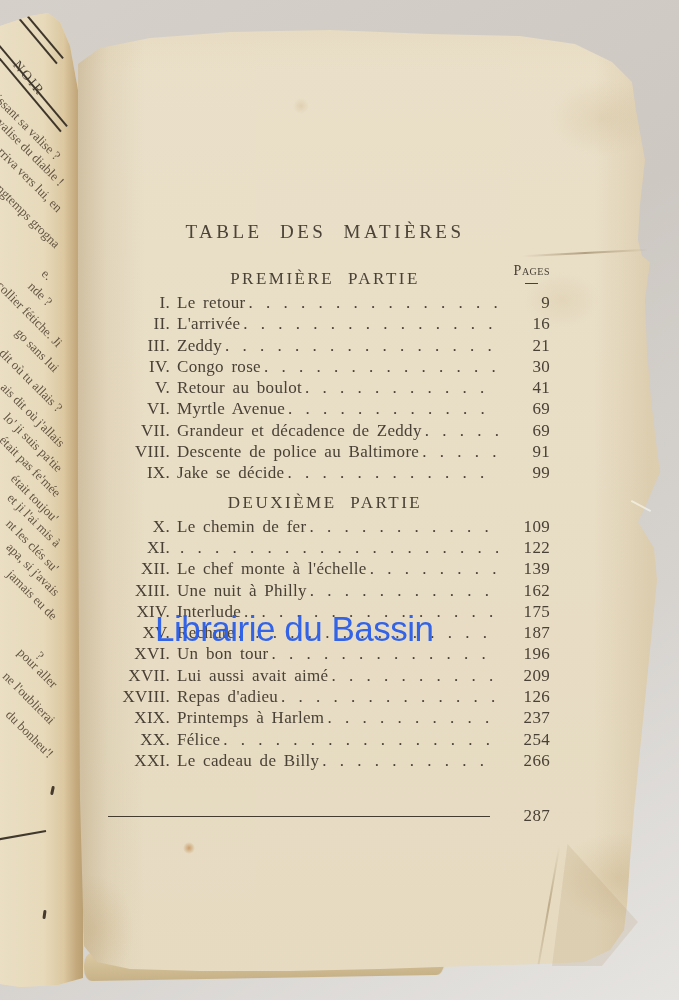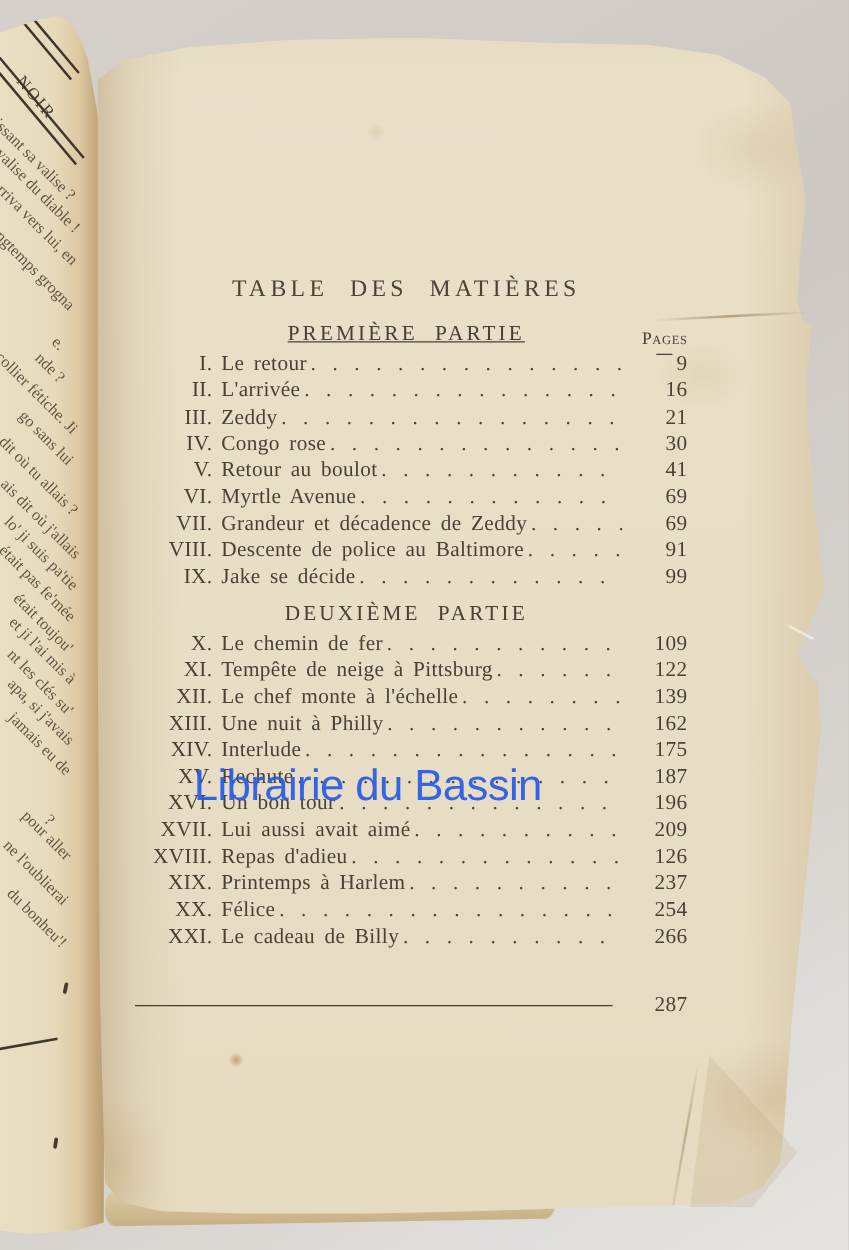--- a/index.html
+++ b/index.html
@@ -52,21 +52,21 @@
   .fold-shade{position:absolute;left:552px;top:844px;width:86px;height:122px;
     clip-path:polygon(18% 0,100% 64%,58% 100%,0 100%);background:rgba(180,152,105,.18);}
   
   .toc{position:absolute;left:100px;top:219px;width:450px;color:#4a4136;
     font-size:17px;letter-spacing:.3px;word-spacing:3px;}
   .toc-title{text-align:center;font-size:19px;line-height:26px;letter-spacing:3.5px;word-spacing:9px;color:#4c4237;}
   .pages-label-wrap{position:absolute;right:0;top:41px;text-align:left;}
   .pages-label{font-variant:small-caps;font-size:14px;letter-spacing:.5px;line-height:13px;}
   .pages-dash{width:13px;border-top:1.5px solid #4a4136;margin:3px auto 0;}
   .part-heading{text-align:center;font-size:17px;line-height:20px;letter-spacing:2.5px;word-spacing:7px;margin:8px 0 4px;}
-  .part-heading.first{margin-top:12px;text-decoration:underline;}
+  .part-heading.first{margin-top:24px;}
   .entry{display:flex;align-items:baseline;height:21.3px;}
   .entry .num{flex:none;width:70px;text-align:right;padding-right:7px;white-space:pre;}
   .entry .t{flex:none;white-space:pre;}
   .entry .dots{flex:1 1 0;overflow:hidden;white-space:nowrap;margin:0 6px 0 3px;}
   .entry .dots::before{content:". . . . . . . . . . . . . . . . . . . . . . . . . . . . . . . . . . . . . . . . . . . . . . . .";letter-spacing:3px;}
   .entry .pg{flex:none;width:46px;text-align:right;}
   .total-row{display:flex;align-items:center;margin-top:34px;}
   .total-rule{flex:1;border-top:1.8px solid #443b2f;margin:0 14px 0 8px;}
   .total-pg{flex:none;width:46px;text-align:right;}
   
@@ -184,21 +184,20 @@
         </div>
         <div class="part-heading">DEUXIÈME PARTIE</div>
         <div class="entry">
           <span class="num">X.</span>
           <span class="t">Le chemin de fer</span>
           <span class="dots"></span>
           <span class="pg">109</span>
         </div>
         <div class="entry">
           <span class="num">XI.</span>
-          <span class="t">Tempête de neige à Pittsburg</span>
           <span class="dots"></span>
           <span class="pg">122</span>
         </div>
         <div class="entry">
           <span class="num">XII.</span>
           <span class="t">Le chef monte à l'échelle</span>
           <span class="dots"></span>
           <span class="pg">139</span>
         </div>
         <div class="entry">

